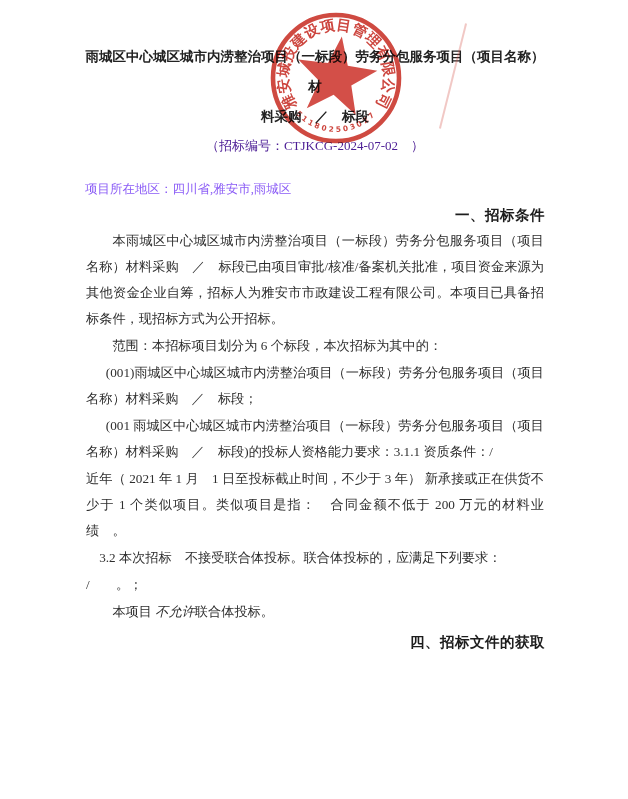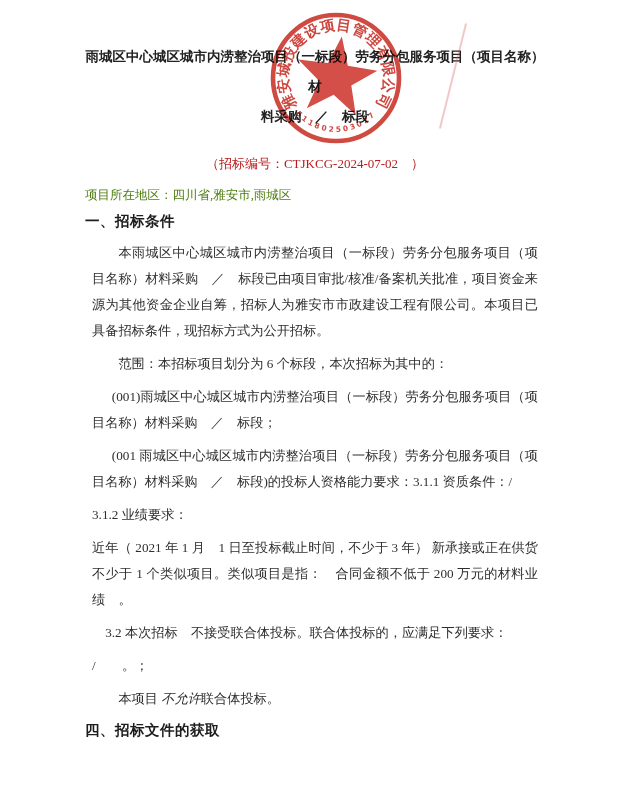--- a/index.html
+++ b/index.html
@@ -19,40 +19,41 @@
     text-align:center;
     font-weight:bold;
     font-size:13.5px;
     line-height:30px;
     color:#222;
   }
   .tender-no{
     text-align:center;
     font-size:13px;
     line-height:25px;
-    margin-top:19px;
-    color:#b91c1c;
+    margin-top:1px;
+    color:#4c1d95;
   }
   .location{
-    margin-top:10px;
+    margin-top:22px;
     font-size:12.5px;
     line-height:18px;
-    color:#4d7c0f;
+    color:#8b5cf6;
     font-family:Liberation Serif, serif;
   }
   h2.sec{
     font-size:14.5px;
     font-weight:bold;
     color:#1d1d1d;
     margin:6px 0 0 0;
     line-height:23px;
     letter-spacing:.5px;
+    text-align:right;
   }
   p.bp{
-    margin:7px;
+    margin:1px;
     font-size:13.2px;
     line-height:26px;
     text-align:justify;
     word-break:break-all;
     color:#2e2e2e;
     font-family:Liberation Serif, serif;
   }
   .ind{text-indent:2em;}
   .ind15{text-indent:1.5em;}
   .ind1{text-indent:1em;}
@@ -108,21 +109,20 @@
 
   <div class="location">项目所在地区：四川省,雅安市,雨城区</div>
 
   <h2 class="sec">一、招标条件</h2>
   <p class="bp ind">本雨城区中心城区城市内涝整治项目（一标段）劳务分包服务项目（项目名称）材料采购　／　标段已由项目审批/核准/备案机关批准，项目资金来源为其他资金企业自筹，招标人为雅安市市政建设工程有限公司。本项目已具备招标条件，现招标方式为公开招标。</p>
 
   <p class="bp ind">范围：本招标项目划分为 6 个标段，本次招标为其中的：</p>
   <p class="bp ind15">(001)雨城区中心城区城市内涝整治项目（一标段）劳务分包服务项目（项目名称）材料采购　／　标段；</p>
 
   <p class="bp ind15">(001 雨城区中心城区城市内涝整治项目（一标段）劳务分包服务项目（项目名称）材料采购　／　标段)的投标人资格能力要求：3.1.1 资质条件：/</p>
-  <p class="bp">3.1.2 业绩要求：</p>
   <p class="bp">近年（ 2021 年 1 月　1 日至投标截止时间，不少于 3 年） 新承接或正在供货不少于 1 个类似项目。类似项目是指：　合同金额不低于 200 万元的材料业绩　。</p>
   <p class="bp ind1 gap">3.2 本次招标　不接受联合体投标。联合体投标的，应满足下列要求：</p>
   <p class="bp">/　　。；</p>
   <p class="bp ind"><span>本项目 </span><span class="it">不允许</span><span>联合体投标。</span></p>
 
   <h2 class="sec">四、招标文件的获取</h2>
 
 </div>
 
 <svg class="seal" viewBox="0 0 144 144" aria-hidden="true">

